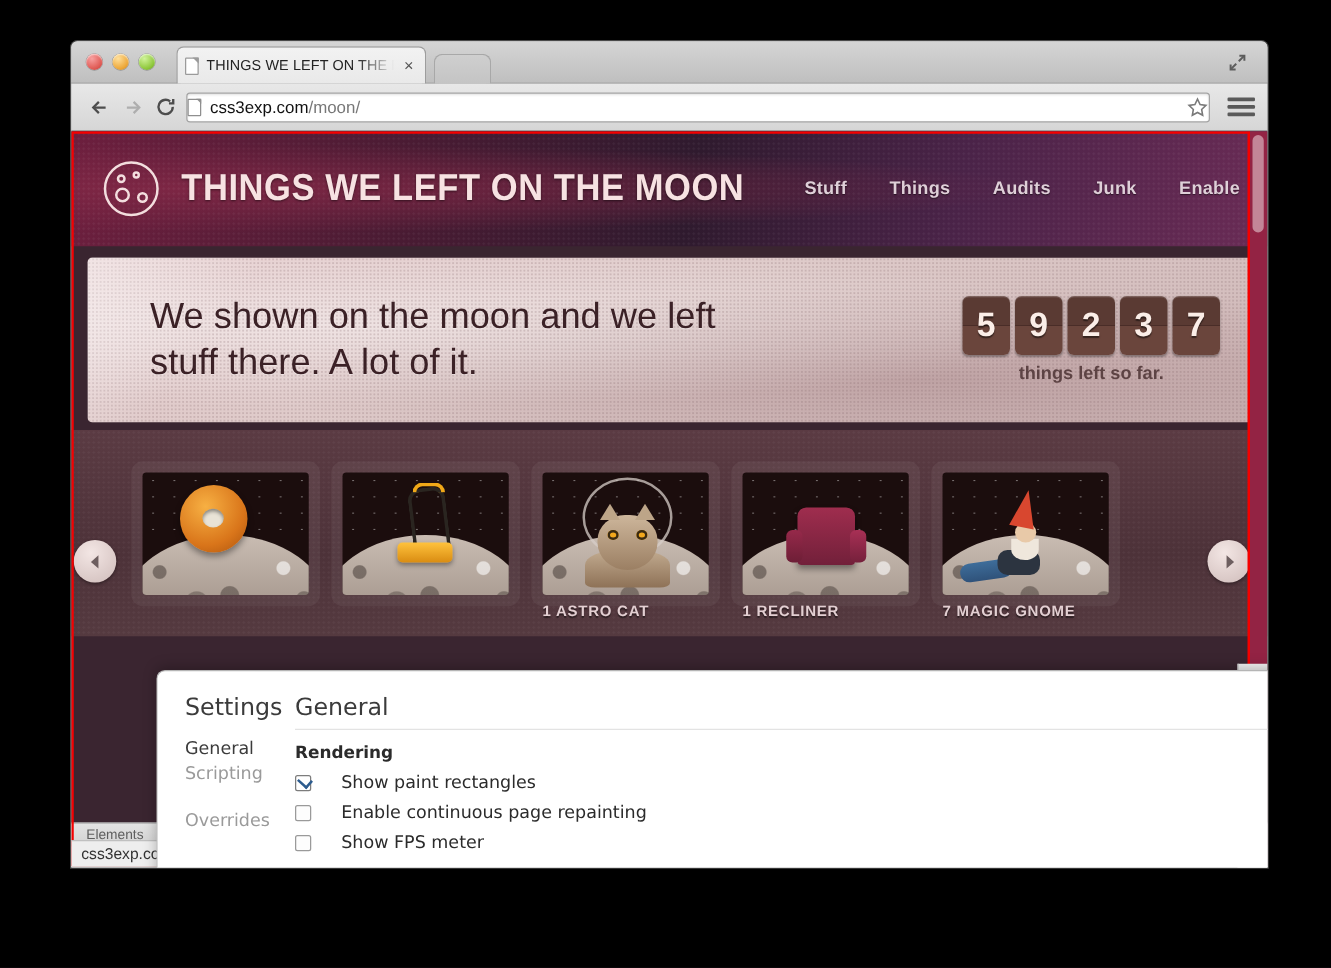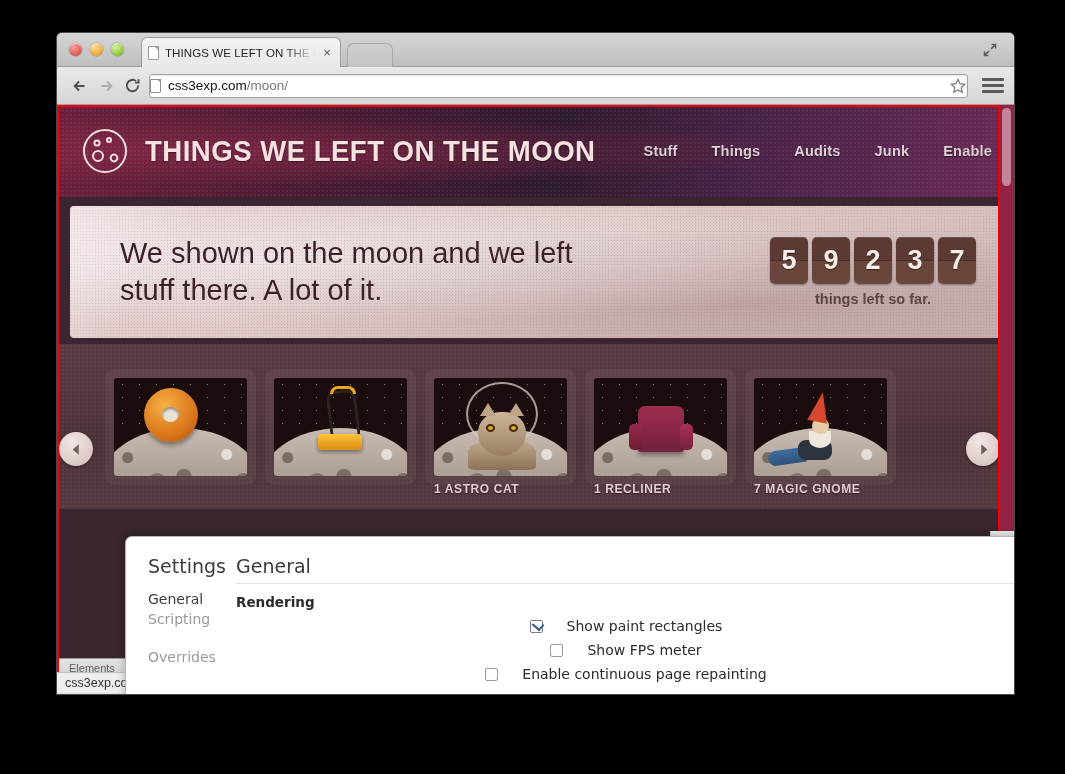--- a/index.html
+++ b/index.html
@@ -366,21 +366,21 @@
   .settings-body { display: flex; margin-top: 14px; }
   .settings-nav {
     width: 110px; padding-left: 22px; display: flex; flex-direction: column; gap: 4px;
     font-size: 14px; font-family: "DejaVu Sans", sans-serif;
   }
   .settings-nav .item { color: #3b3b3b; }
   .settings-nav .item.muted { color: #9a9a9a; }
   .settings-nav .spacer { height: 14px; }
   .settings-content { flex: 1; padding-right: 40px; border-top: 1px solid #e3e3e3; margin-top: -8px; padding-top: 10px; }
   .rendering-title { font-size: 13.5px; font-weight: bold; color: #2b2b2b; font-family: "DejaVu Sans", sans-serif; margin-bottom: 8px; }
-  .check-row { display: flex; align-items: center; gap: 24px; margin-bottom: 8px; justify-content: center; }
+  .check-row { display: flex; align-items: center; gap: 24px; margin-bottom: 8px; }
   .cb { width: 13px; height: 13px; border: 1px solid #9a9a9a; border-radius: 2px; background: #fdfdfd; flex: none; position: relative; }
   .cb.on { background: #ffffff; border-color: #7d7d7d; }
   .cb.on:after {
     content: ""; position: absolute; left: 2px; top: 0px; width: 8px; height: 6px;
     border-right: 2.2px solid #2d5c8f; border-bottom: 2.2px solid #2d5c8f;
     transform: rotate(42deg);
   }
   .check-label { font-size: 14px; color: #2b2b2b; font-family: "DejaVu Sans", sans-serif; }
   .dt-side-ruler {
     position: absolute; right: 0; top: 498px; width: 24px; height: 180px;
@@ -678,26 +678,26 @@
         <div class="settings-content">
           <div class="rendering-title">Rendering</div>
 
           <label class="check-row">
             <span class="cb on"></span>
             <span class="check-label">Show paint rectangles</span>
           </label>
 
           <label class="check-row">
             <span class="cb"></span>
+            <span class="check-label">Enable continuous page repainting</span>
+          </label>
+
+          <label class="check-row">
+            <span class="cb"></span>
             <span class="check-label">Show FPS meter</span>
           </label>
-
-          <label class="check-row">
-            <span class="cb"></span>
-            <span class="check-label">Enable continuous page repainting</span>
-          </label>
         </div>
       </div>
 
     </div>
 
   </div>
 </div>
 
 </body></html>

